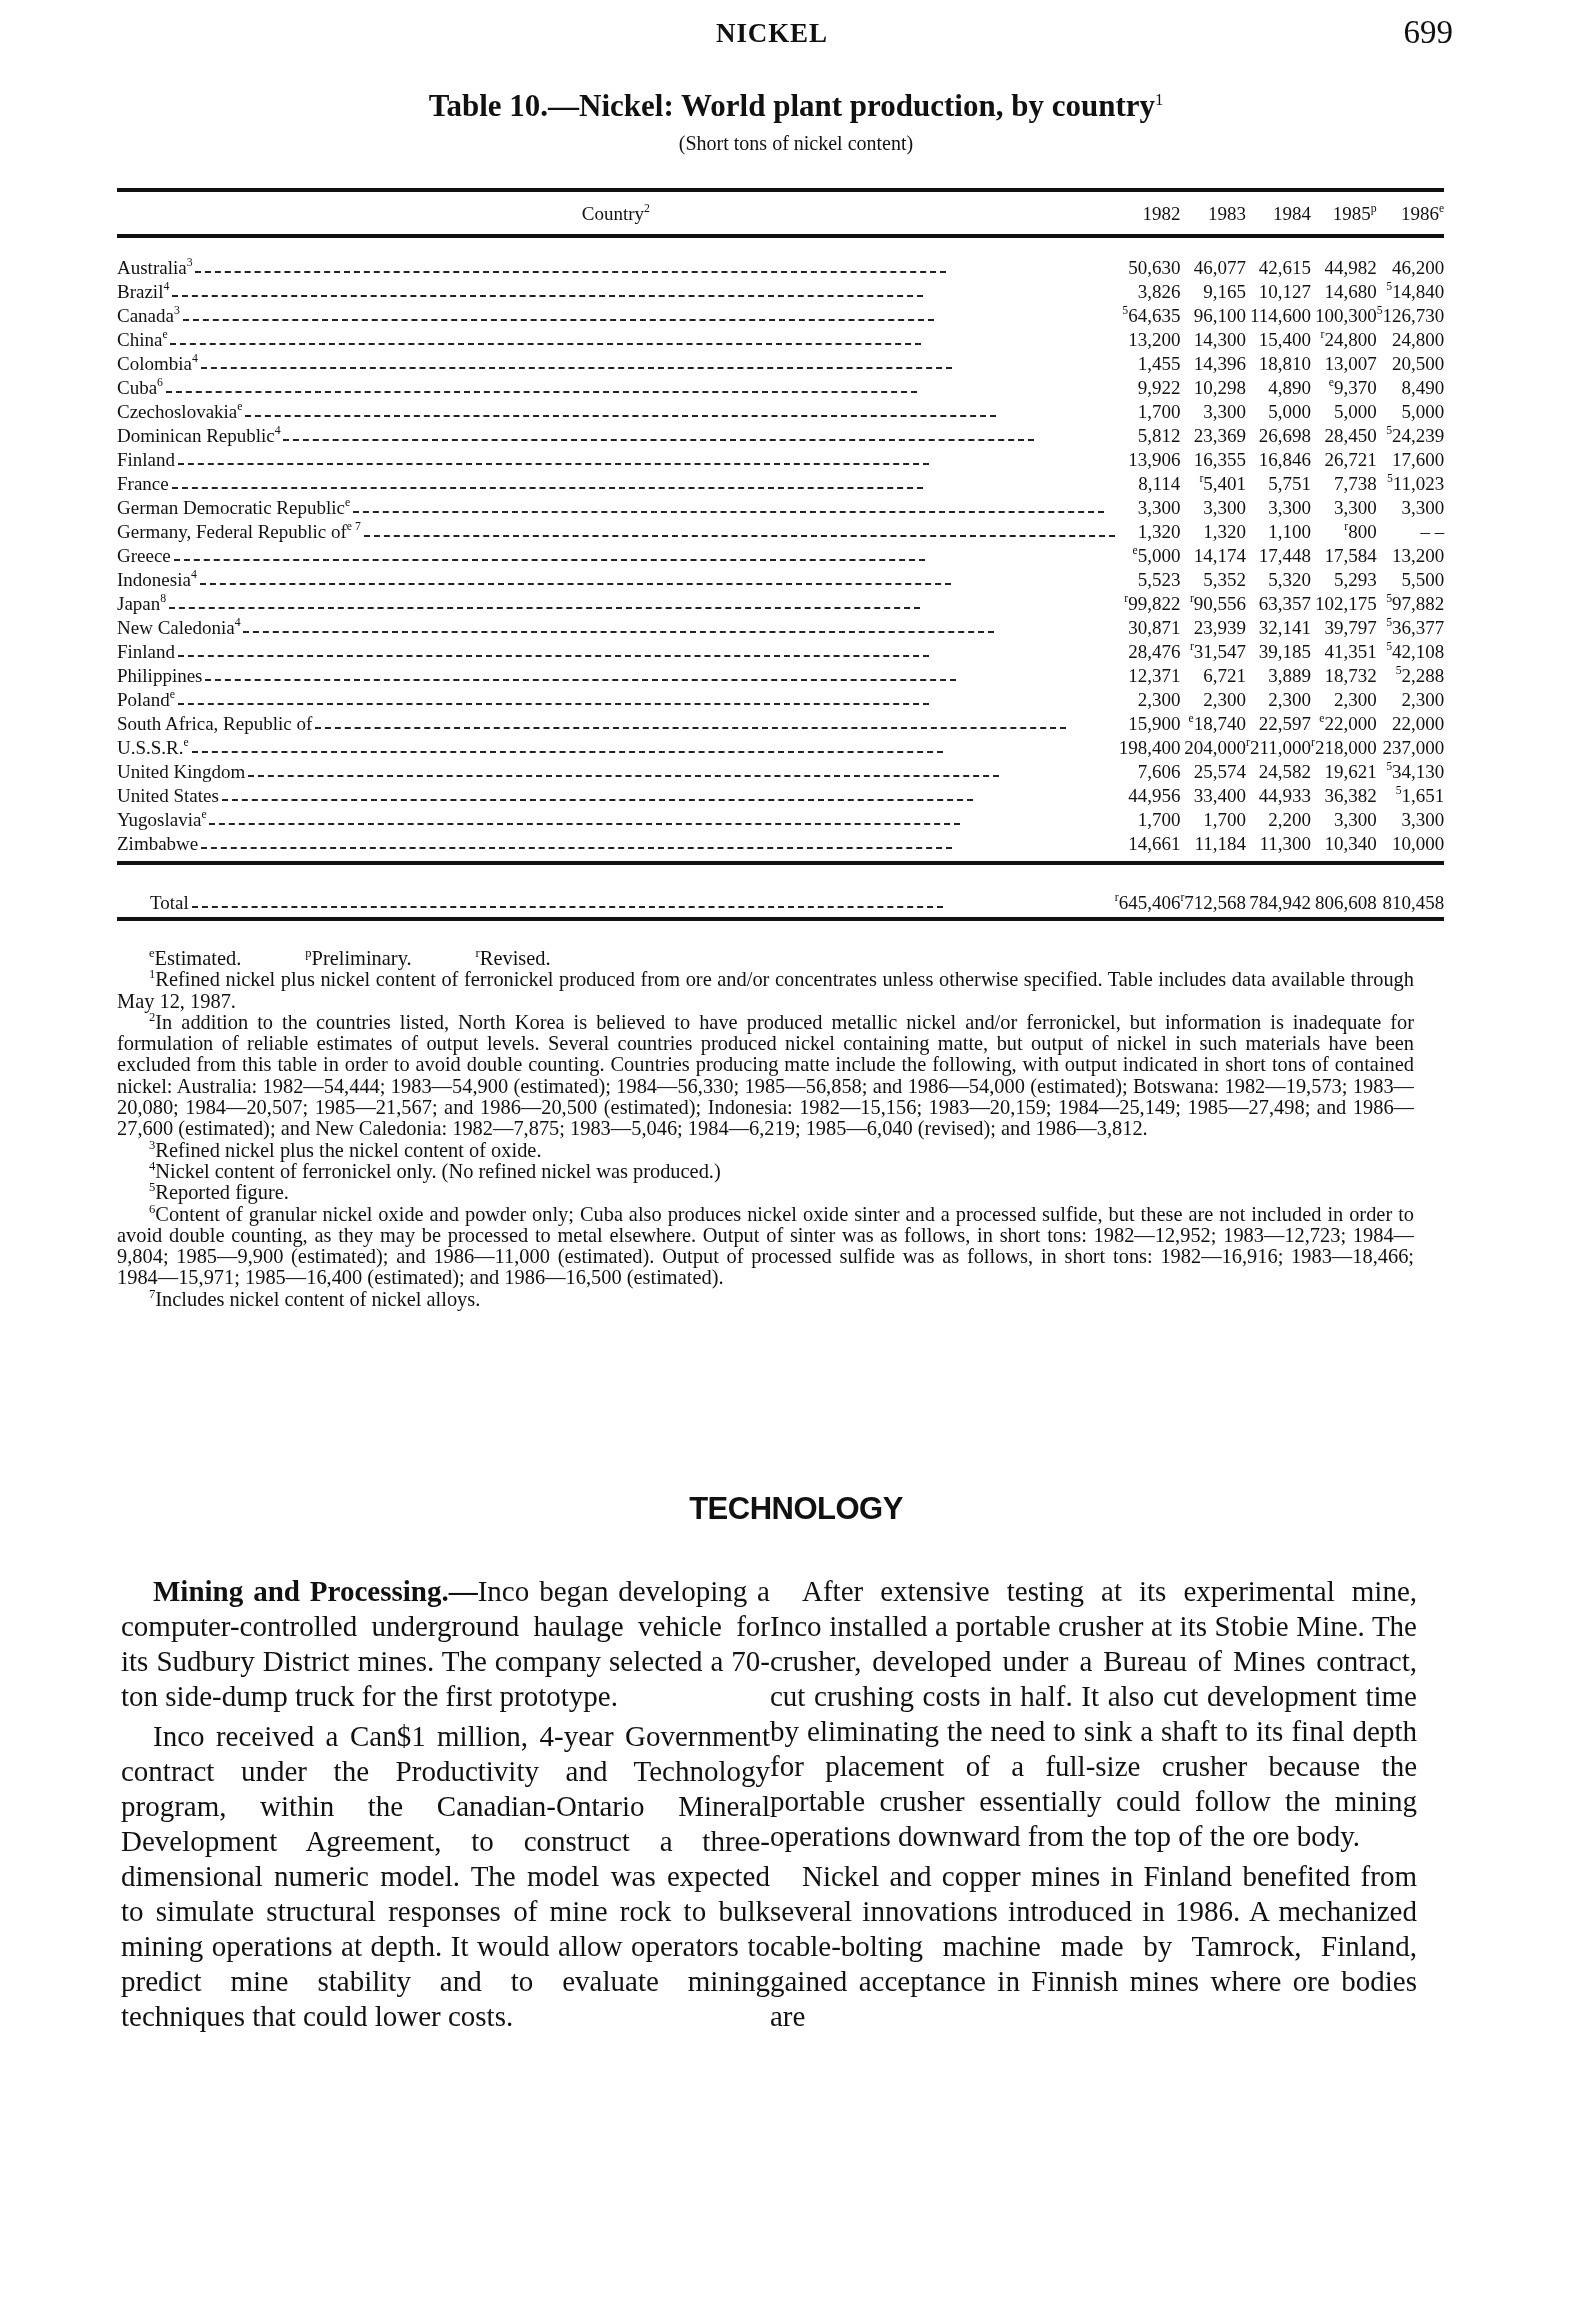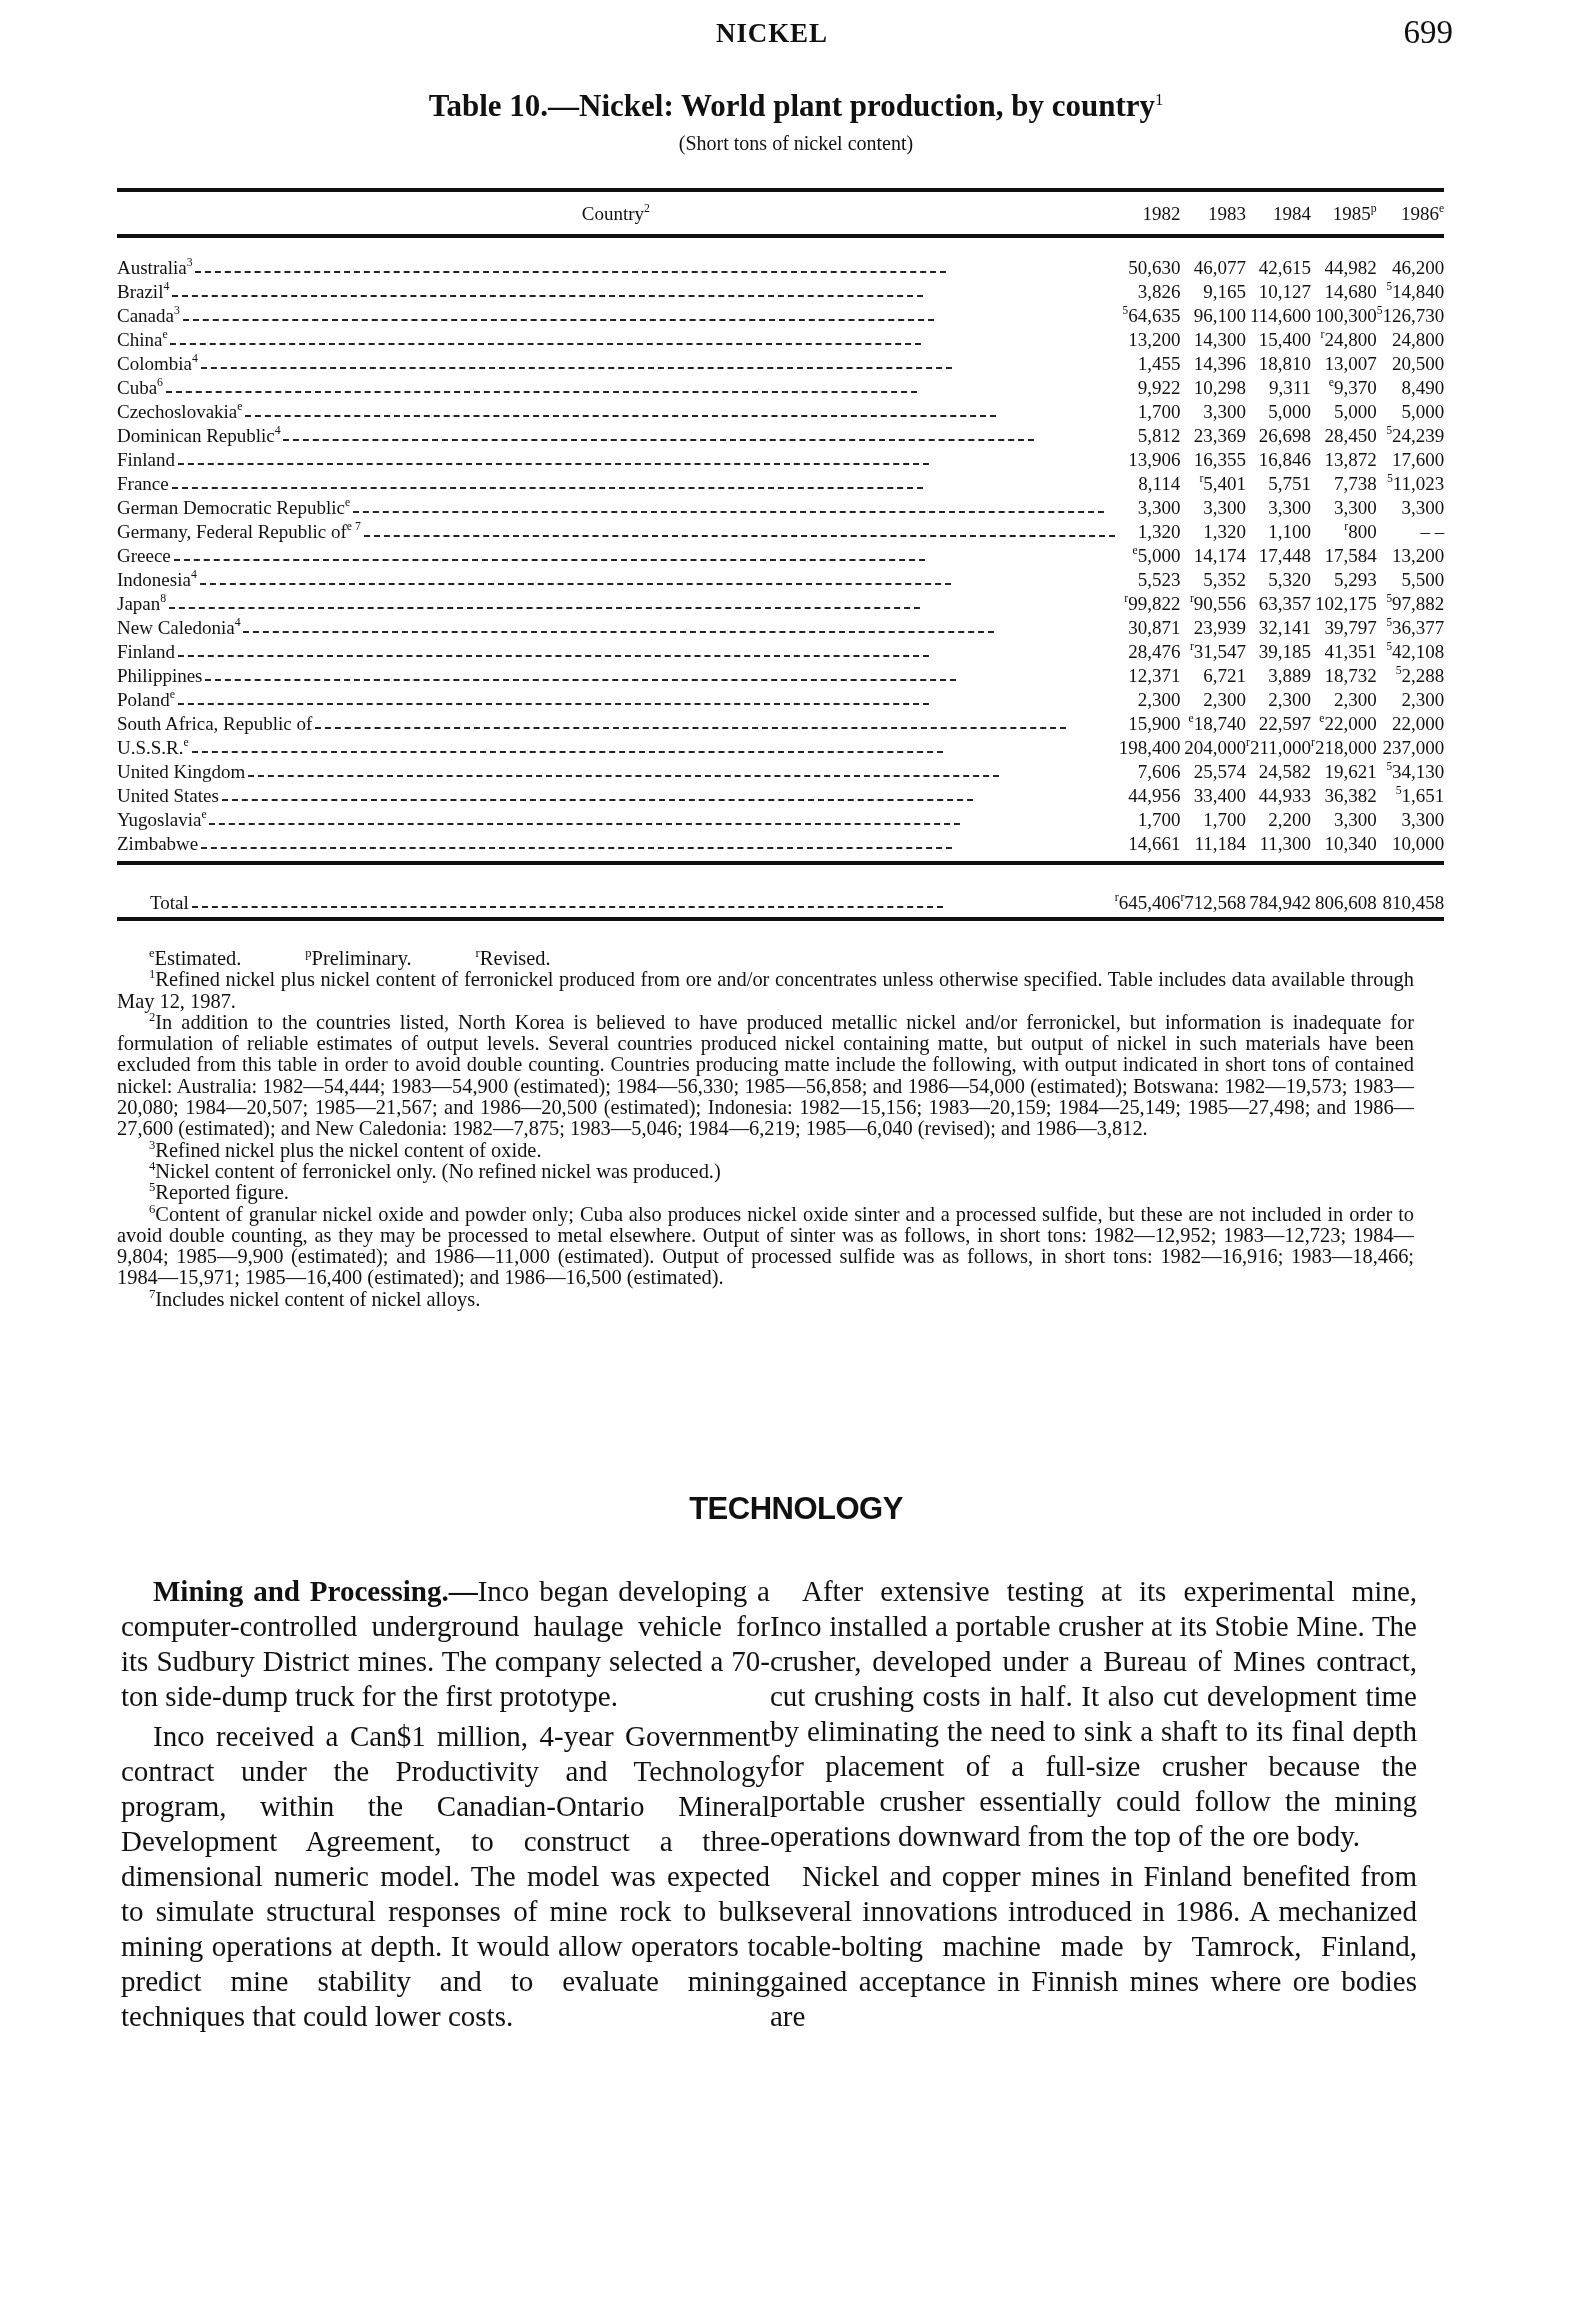--- a/index.html
+++ b/index.html
@@ -106,21 +106,21 @@
           <td class="num"><span>1,455</span></td>
           <td class="num"><span>14,396</span></td>
           <td class="num"><span>18,810</span></td>
           <td class="num"><span>13,007</span></td>
           <td class="num"><span>20,500</span></td>
         </tr>
         <tr>
           <td class="country"><span>Cuba</span><sup>6</sup><span class="leader"></span></td>
           <td class="num"><span>9,922</span></td>
           <td class="num"><span>10,298</span></td>
-          <td class="num"><span>9,311</span></td>
+          <td class="num"><span>4,890</span></td>
           <td class="num"><sup>e</sup><span>9,370</span></td>
           <td class="num"><span>8,490</span></td>
         </tr>
         <tr>
           <td class="country"><span>Czechoslovakia</span><sup>e</sup><span class="leader"></span></td>
           <td class="num"><span>1,700</span></td>
           <td class="num"><span>3,300</span></td>
           <td class="num"><span>5,000</span></td>
           <td class="num"><span>5,000</span></td>
           <td class="num"><span>5,000</span></td>
@@ -131,21 +131,21 @@
           <td class="num"><span>23,369</span></td>
           <td class="num"><span>26,698</span></td>
           <td class="num"><span>28,450</span></td>
           <td class="num"><sup>5</sup><span>24,239</span></td>
         </tr>
         <tr>
           <td class="country"><span>Finland</span><span class="leader"></span></td>
           <td class="num"><span>13,906</span></td>
           <td class="num"><span>16,355</span></td>
           <td class="num"><span>16,846</span></td>
-          <td class="num"><span>13,872</span></td>
+          <td class="num"><span>26,721</span></td>
           <td class="num"><span>17,600</span></td>
         </tr>
         <tr>
           <td class="country"><span>France</span><span class="leader"></span></td>
           <td class="num"><span>8,114</span></td>
           <td class="num"><sup>r</sup><span>5,401</span></td>
           <td class="num"><span>5,751</span></td>
           <td class="num"><span>7,738</span></td>
           <td class="num"><sup>5</sup><span>11,023</span></td>
         </tr>

